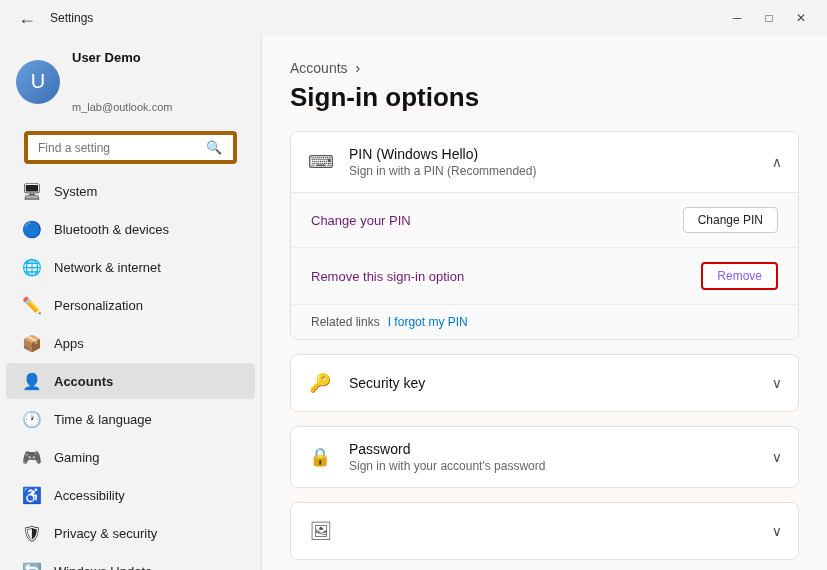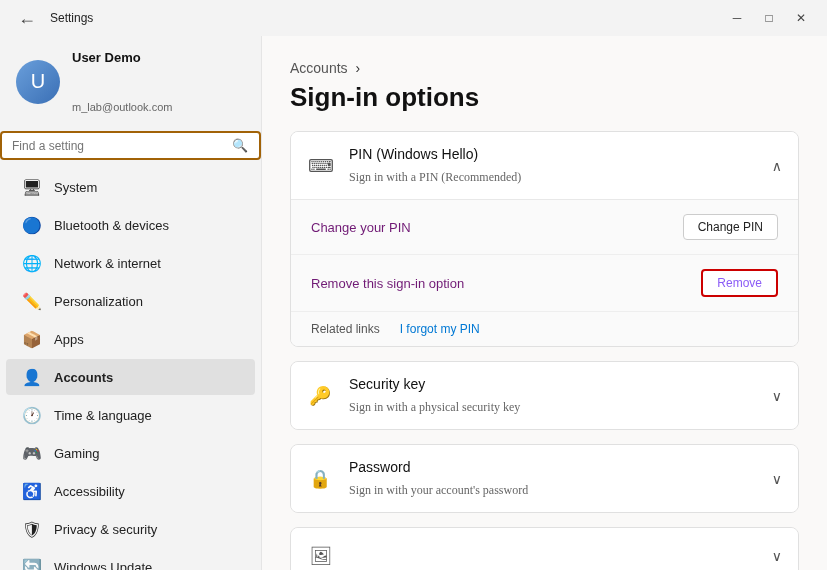--- a/index.html
+++ b/index.html
@@ -75,25 +75,25 @@
       display: flex;
       align-items: center;
       justify-content: center;
       color: #fff;
       font-size: 20px;
     }
     .user-info { display: flex; flex-direction: column; }
     .user-name { font-size: 13px; font-weight: 600; color: #111; }
     .user-email { font-size: 11px; color: #666; margin-top: 36px; }
     .search-box {
-      margin: 4px 0 8px;
-      display: flex;
-      align-items: center;
-      background: #fff;
-      border: 2px solid #a16207;
+      margin: 4px 24px 8px;
+      display: flex;
+      align-items: center;
+      background: #fff;
+      border: 4px solid #a16207;
       border-radius: 4px;
       padding: 5px 10px;
       gap: 6px;
     }
     .search-box input {
       border: none;
       outline: none;
       font-size: 12px;
       color: #555;
       flex: 1;
@@ -162,21 +162,21 @@
     .section-icon {
       width: 28px;
       height: 28px;
       display: flex;
       align-items: center;
       justify-content: center;
       font-size: 18px;
       color: #555;
     }
     .section-title { font-size: 14px; font-weight: 500; color: #111; }
-    .section-subtitle { font-size: 12px; color: #666; margin-top: 8px; font-family: Liberation Serif, serif; }
+    .section-subtitle { font-size: 12px; color: #666; margin-top: 2px; }
     .chevron { font-size: 14px; color: #555; }
     
     .pin-expanded {
       border-top: 1px solid #e8e8e8;
       background: #fafafa;
     }
     .pin-row {
       display: flex;
       align-items: center;
       justify-content: space-between;
@@ -199,21 +199,21 @@
       border-radius: 4px;
       padding: 5px 14px;
       font-size: 12px;
       cursor: pointer;
       color: #8b5cf6;
       text-align: right;
     }
     .related-links {
       display: flex;
       align-items: center;
-      gap: 20px;
+      gap: 8px;
       padding: 10px 20px;
       font-size: 12px;
       color: #555;
     }
     .forgot-pin-link {
       color: #0078d4;
       text-decoration: none;
       font-size: 12px;
       cursor: pointer;
     }
@@ -338,21 +338,20 @@
         </div>
       </div>
     </div>
 
     <div class="settings-panel">
       <div class="section-header">
         <div class="section-header-left">
           <div class="section-icon">🔑</div>
           <div>
             <div class="section-title">Security key</div>
-            <div class="section-subtitle">Sign in with a physical security key</div>
           </div>
         </div>
         <span class="chevron">∨</span>
       </div>
     </div>
 
     <div class="settings-panel">
       <div class="section-header">
         <div class="section-header-left">
           <div class="section-icon">🔒</div>

